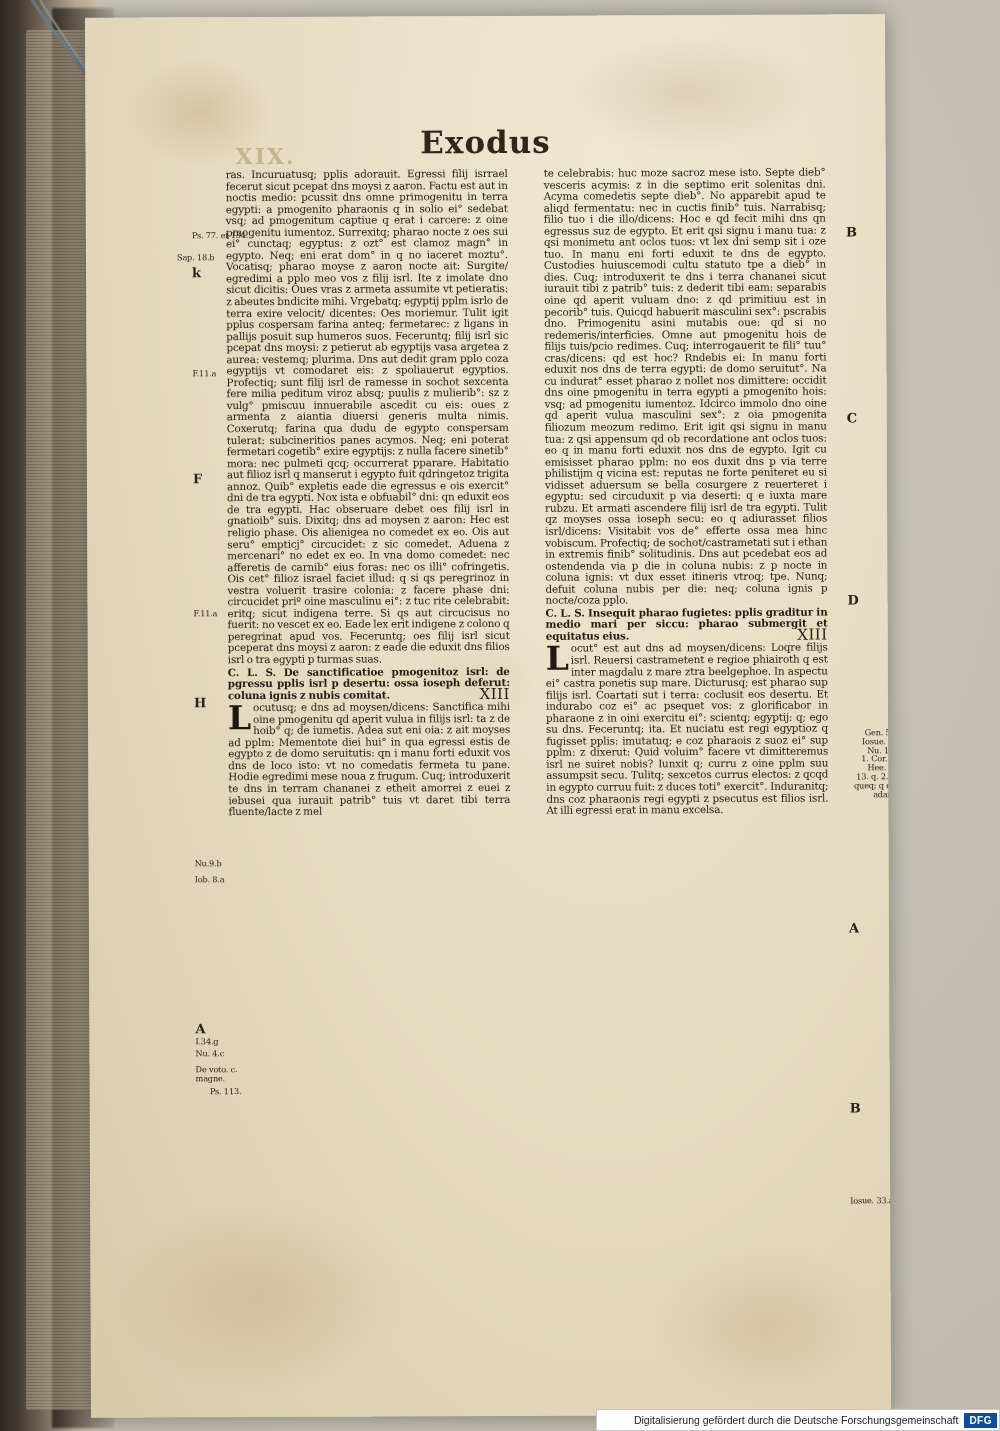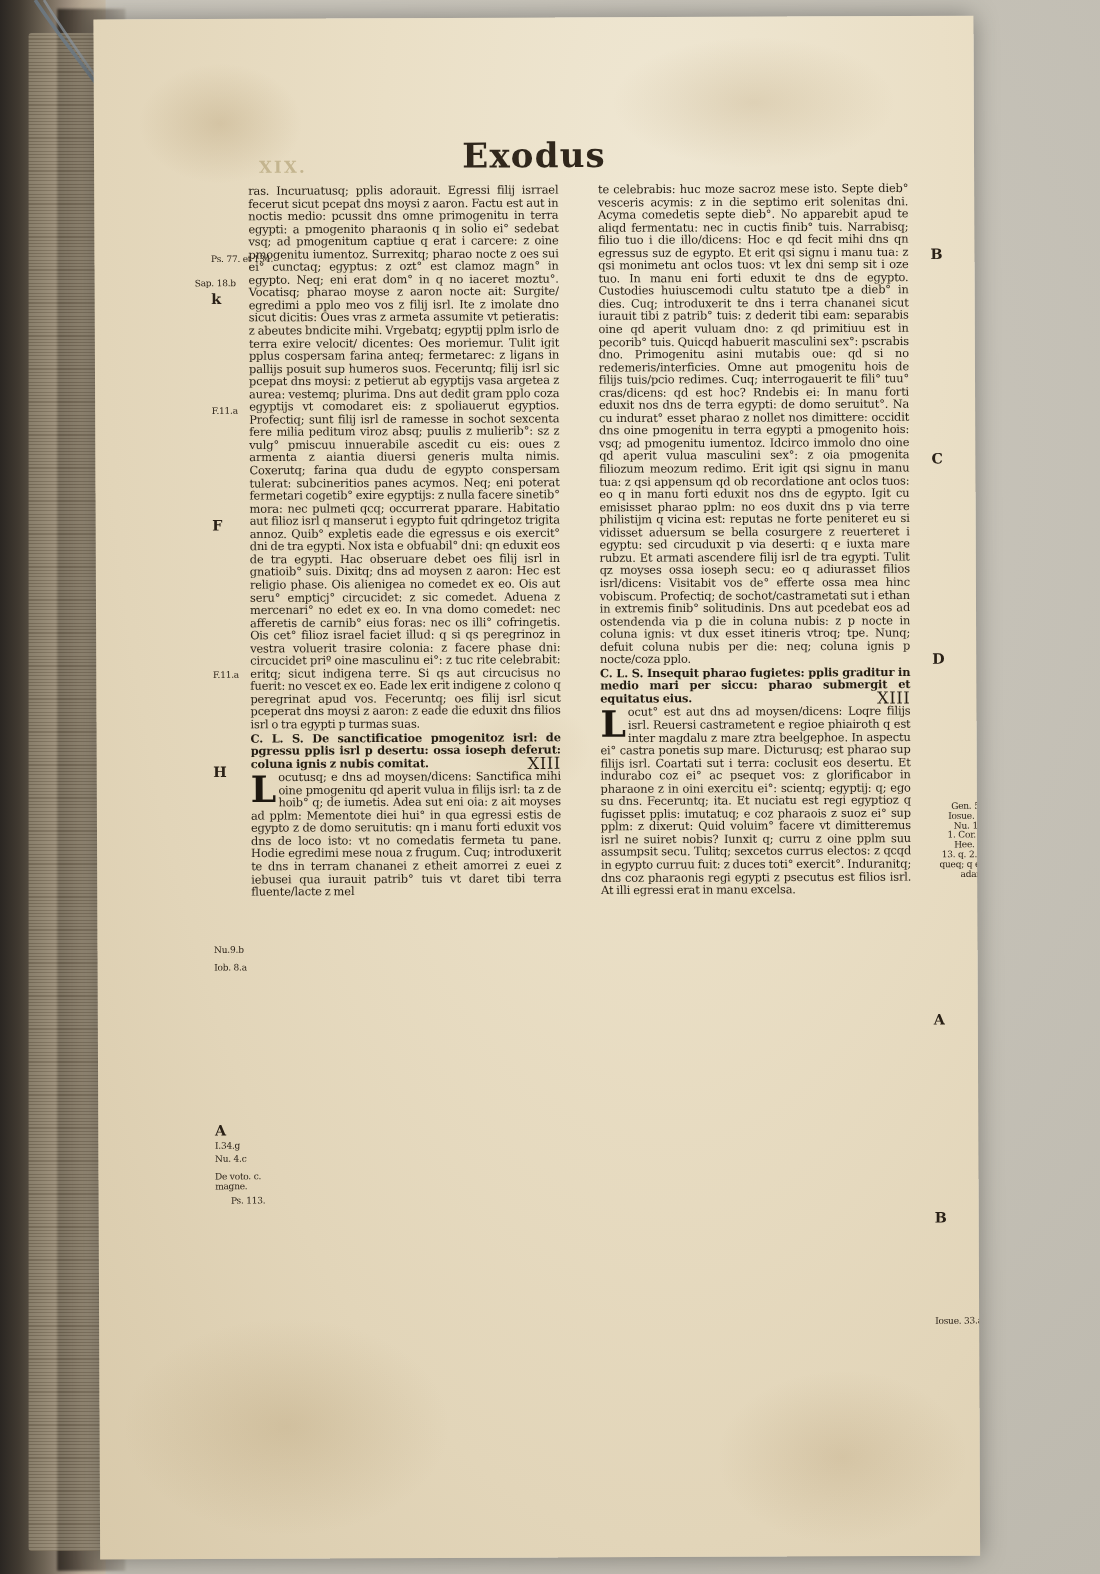--- a/index.html
+++ b/index.html
@@ -48,21 +48,21 @@
   
   #running-head{
     position:absolute;left:0;top:108px;width:800px;text-align:center;
     font-family:"DejaVu Serif", serif;
     font-size:31px;letter-spacing:1px;color:#30271c;
     font-weight:bold;
   }
   #folio-ghost{
     position:absolute;left:150px;top:126px;
     font-family:"DejaVu Serif", serif;
-    font-size:15px;color:#b9a97f;letter-spacing:2px;font-weight:bold;
+    font-size:22px;color:#b9a97f;letter-spacing:2px;font-weight:bold;
     opacity:.75;
   }
   
   #textblock{
     position:absolute;left:140px;top:152px;width:600px;height:1060px;
   }
   .col{
     position:absolute;top:0;width:282px;height:1060px;
     font-family:"DejaVu Serif", serif;
     font-size:10.4px;
@@ -241,14 +241,18 @@
         <div class="margin-note right" style="left: 728px; top: 1090px; font-size: 13px; font-weight: bold;">
           <div>B</div>
         </div>
         <div class="margin-note right" style="left: 728px; top: 1182px;">
           <div>Iosue. 33.a</div>
         </div>
       </div>
 
   </div>
 
+  <div id="footer">
+    <span class="txt">Digitalisierung gefördert durch die Deutsche Forschungsgemeinschaft</span>
+    <span id="dfg">DFG</span>
+  </div>
 
 </div>
 
 </body></html>

